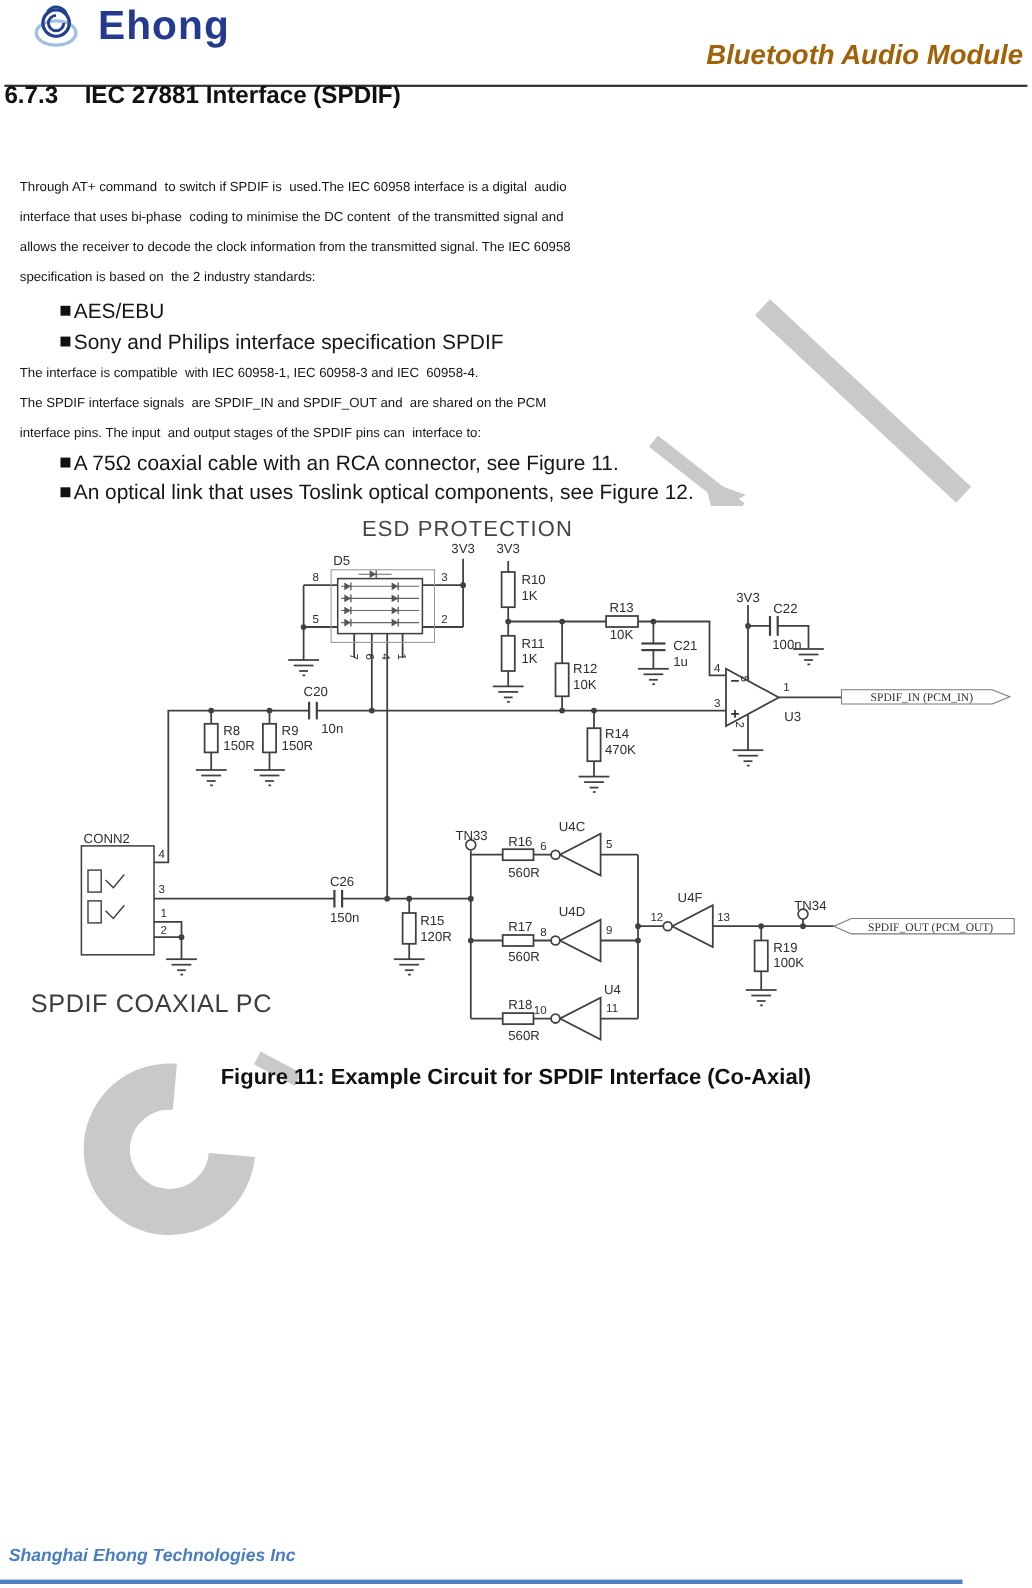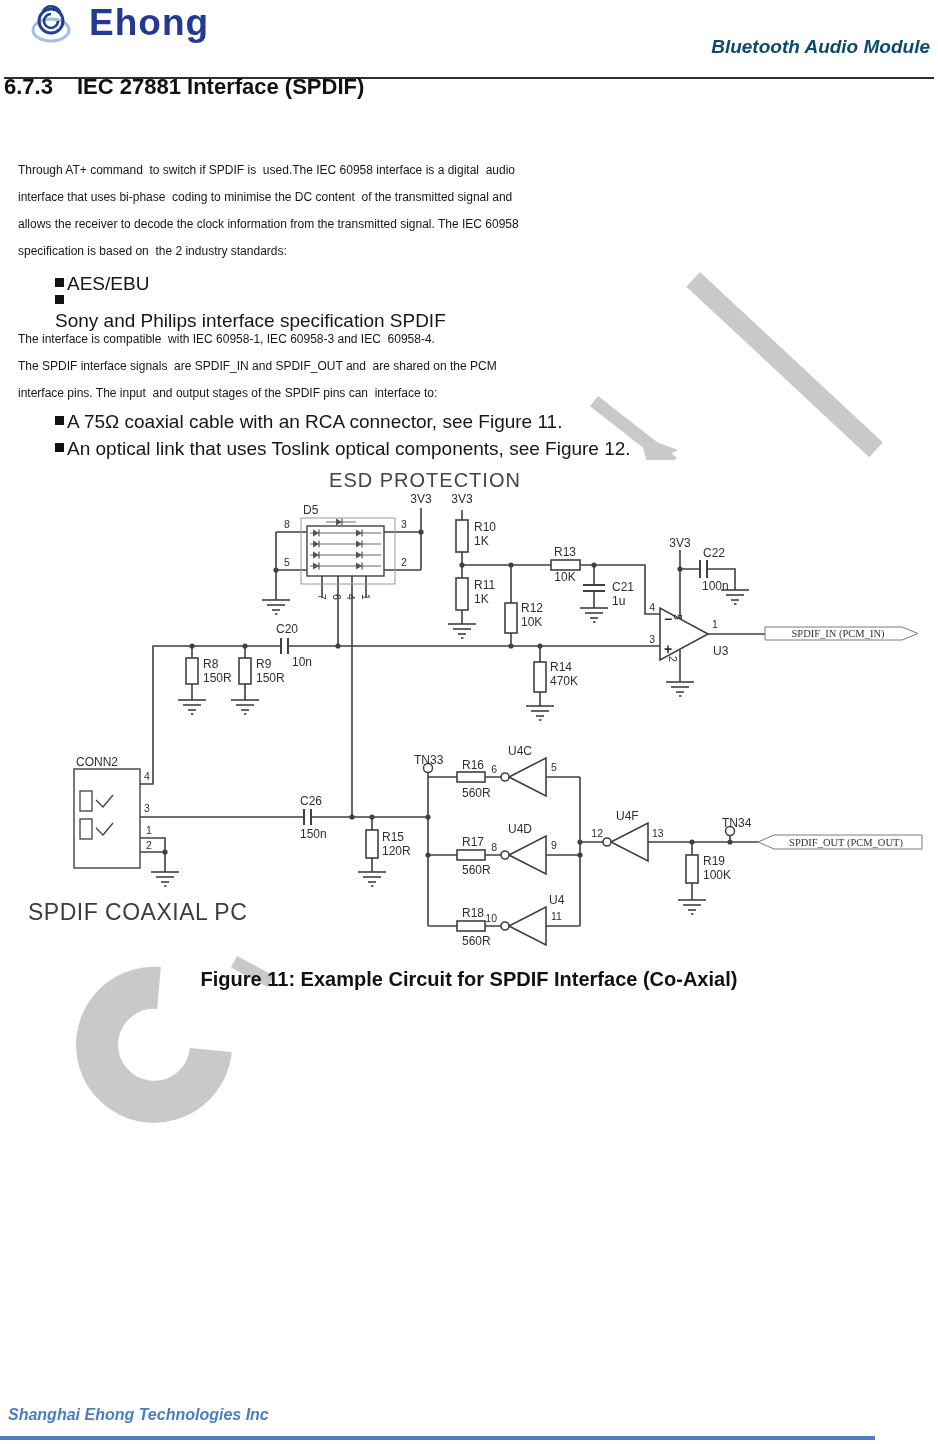--- a/index.html
+++ b/index.html
@@ -6,21 +6,21 @@
   #page{position:relative;width:938px;height:1444px;background:#ffffff;overflow:hidden;
         font-family:"Liberation Sans",sans-serif;color:#1a1a1a;}
   .abs{position:absolute;}
   
   #wm{position:absolute;left:0;top:0;z-index:0;}
   
   .z1{z-index:1;}
   
   #logo{left:27px;top:2px;display:flex;align-items:center;gap:14px;justify-content:space-between;}
   #logo .word{font-size:37px;font-weight:bold;color:#233a8e;letter-spacing:1px;}
-  #tagline{right:8px;top:36px;font-size:19px;font-weight:bold;font-style:italic;color:#0c4a6e;}
+  #tagline{right:8px;top:36px;font-size:25px;font-weight:bold;font-style:italic;color:#a16207;}
   #hrule{left:4px;top:77px;width:930px;height:2px;background:#2f2f2f;}
   #heading{left:4px;top:74px;display:flex;gap:24px;font-size:22px;font-weight:bold;color:#111;}
   
   .para{left:18px;width:908px;font-size:12px;line-height:27px;white-space:pre-wrap;color:#161616;}
   #p1{top:157px;}
   #p2{top:326px;}
   .bullet{left:55px;display:flex;align-items:flex-start;gap:3px;font-size:19px;line-height:27px;color:#161616;}
   .sq{width:9px;height:9px;background:#111;margin-top:8px;flex:none;}
   
   #caption{left:0;top:968px;width:938px;text-align:center;font-size:20px;font-weight:bold;color:#111;}
@@ -68,21 +68,21 @@
 
   <div class="abs z1 para" id="p1">Through AT+ command  to switch if SPDIF is  used.The IEC 60958 interface is a digital  audio
 interface that uses bi-phase  coding to minimise the DC content  of the transmitted signal and
 allows the receiver to decode the clock information from the transmitted signal. The IEC 60958
 specification is based on  the 2 industry standards:</div>
 
   <div class="abs z1 bullet" style="top:270px;">
     <div class="sq"></div>
     <span>AES/EBU</span>
   </div>
-  <div class="abs z1 bullet" style="top:287px;flex-direction:column;">
+  <div class="abs z1 bullet" style="top:298px;">
     <div class="sq"></div>
     <span>Sony and Philips interface  specification SPDIF</span>
   </div>
 
   <div class="abs z1 para" id="p2">The interface is compatible  with IEC 60958-1, IEC 60958-3 and IEC  60958-4.
 The SPDIF interface signals  are SPDIF_IN and SPDIF_OUT and  are shared on the PCM
 interface pins. The input  and output stages of the SPDIF pins can  interface to:</div>
 
   <div class="abs z1 bullet" style="top:408px;">
     <div class="sq"></div>

